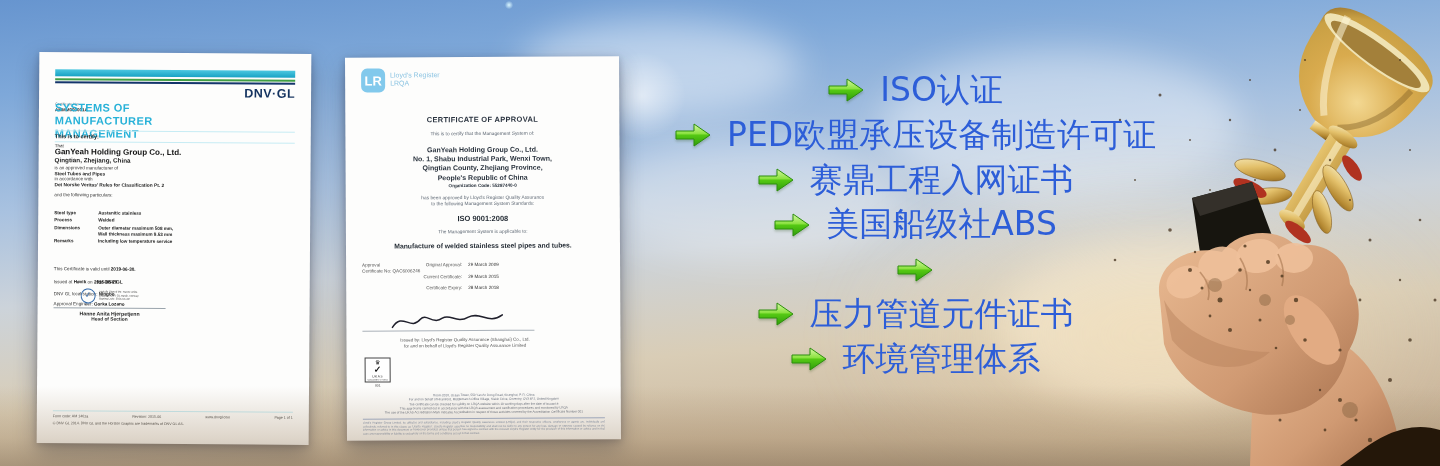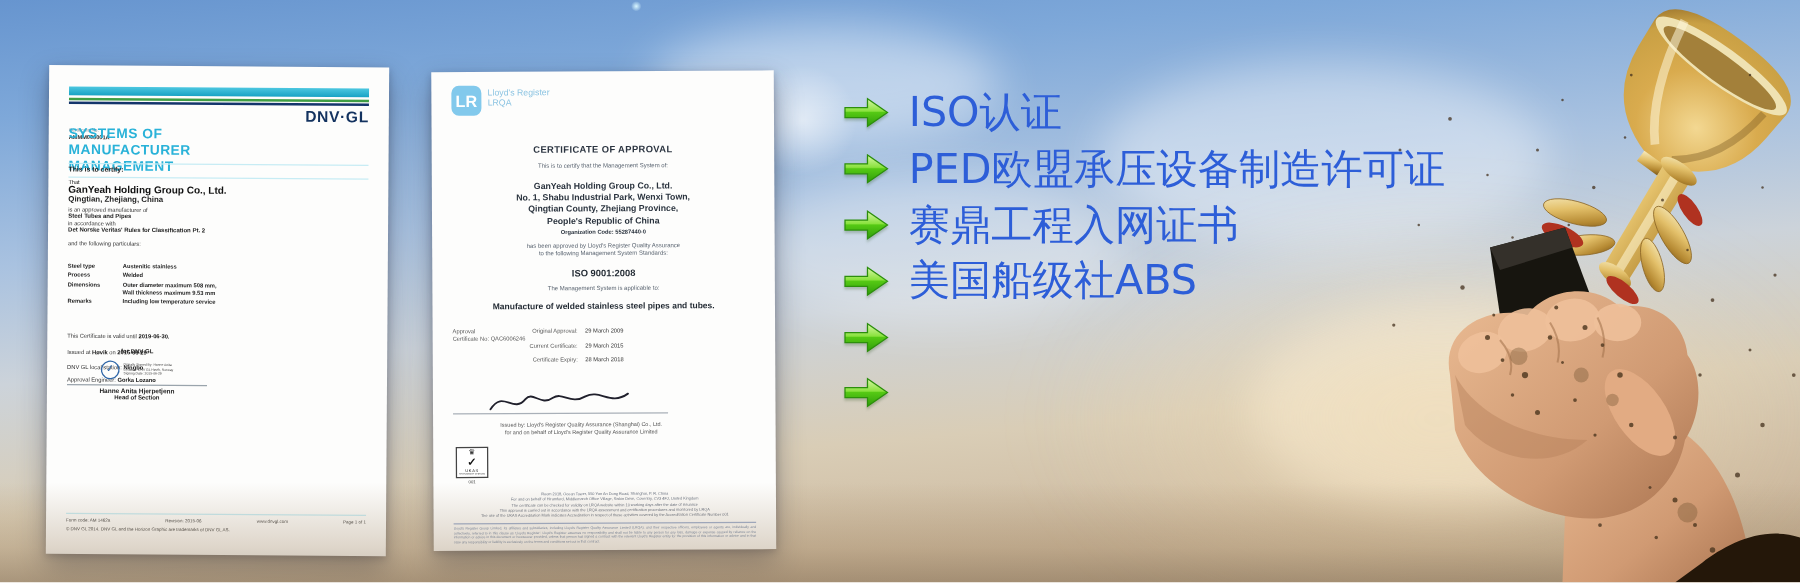--- a/index.html
+++ b/index.html
@@ -96,21 +96,21 @@
   .ukas-name{font-size:3.2px;letter-spacing:.6px;color:#222;}
   .ukas-sub{font-size:1.7px;color:#444;}
   .ukas-num{font-size:3.4px;color:#333;margin-top:1px;}
   .lr-foot{top:336px;left:14px;right:14px;text-align:center;font-size:3.1px;color:#667080;line-height:1.38;}
   .lr-foot span{display:block;}
   .lr-disc{top:361px;left:10px;right:10px;border-top:1px solid #9fb0d0;padding-top:2px;
     font-size:2.7px;color:#7287a8;text-align:justify;line-height:1.3;max-height:17px;overflow:hidden;}
 
   
   .badges{position:absolute;left:674px;top:68px;margin:0;padding:0;list-style:none;z-index:2;}
-  .badges li{height:44.8px;display:flex;align-items:center;}
+  .badges li{height:44.8px;display:flex;align-items:center;justify-content:center;}
   .arrow-icon{width:38px;height:26px;flex:0 0 auto;filter:drop-shadow(0 2px 1px rgba(40,80,20,.25));}
   .badge-text{margin-left:15px;font-size:33px;color:#2d5ed8;font-family:"DejaVu Sans","Liberation Sans",sans-serif;white-space:nowrap;}
 
   .trophy{position:absolute;left:1100px;top:0;width:340px;height:466px;z-index:1;pointer-events:none;}
   .hiddendefs{position:absolute;width:0;height:0;}
 </style>
 </head>
 <body>
 
 <div class="stage">
@@ -332,20 +332,27 @@
       </li>
     <li>
       <svg class="arrow-icon" viewBox="0 0 38 26">
           <path d="M2 9 H20 V2 L36 13 L20 24 V17 H2 Z" fill="url(#ag)" stroke="#2c8f0c" stroke-width="1"></path>
         </svg>
       </li>
     <li>
       <svg class="arrow-icon" viewBox="0 0 38 26">
           <path d="M2 9 H20 V2 L36 13 L20 24 V17 H2 Z" fill="url(#ag)" stroke="#2c8f0c" stroke-width="1"></path>
         </svg>
+      <span class="badge-text">压力管道元件证书</span>
+      </li>
+    <li>
+      <svg class="arrow-icon" viewBox="0 0 38 26">
+          <path d="M2 9 H20 V2 L36 13 L20 24 V17 H2 Z" fill="url(#ag)" stroke="#2c8f0c" stroke-width="1"></path>
+        </svg>
+      <span class="badge-text">环境管理体系</span>
       </li>
   </ul>
 
   <svg class="trophy" viewBox="0 0 340 466">
 
     <g transform="rotate(36 250 90)">
       <path d="M185 45 Q185 18 250 18 Q315 18 315 45 L313 70 Q308 125 250 138 Q192 125 187 70 Z" fill="url(#bowlg)"></path>
       <ellipse cx="250" cy="44" rx="64" ry="15" fill="#efe2b2"></ellipse>
       <ellipse cx="250" cy="46" rx="55" ry="11" fill="#a3803a"></ellipse>
       <path d="M205 32 Q216 95 244 126" stroke="#fdf6d8" stroke-width="7" fill="none" opacity="0.55"></path>

